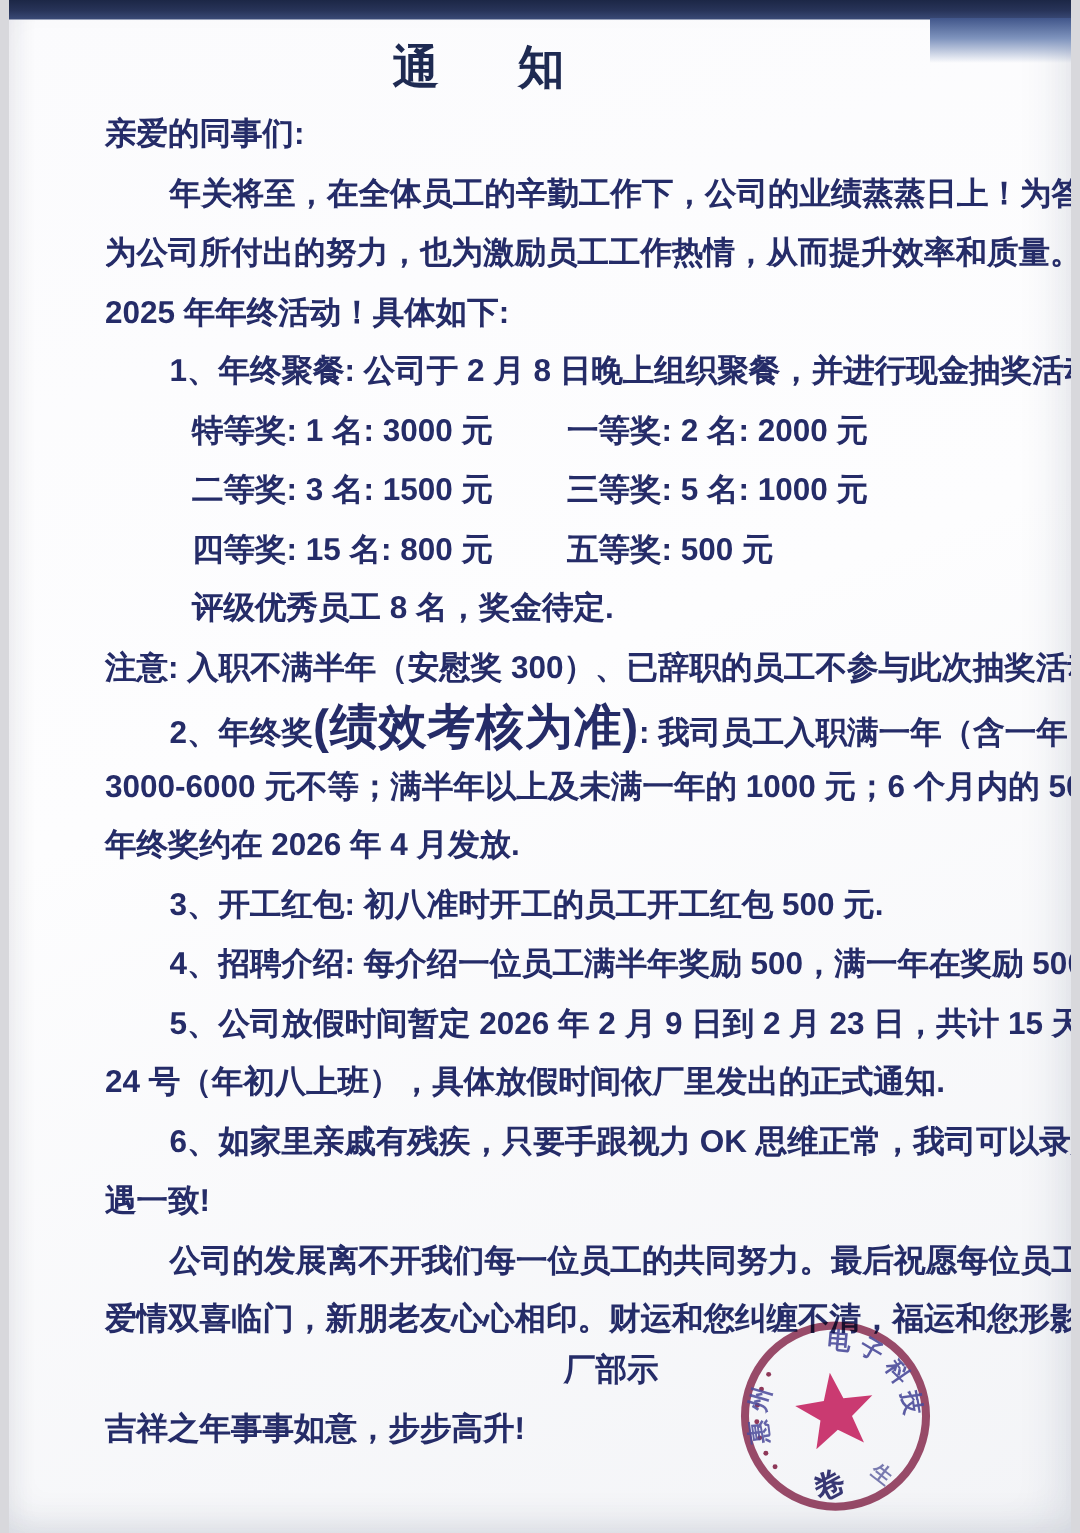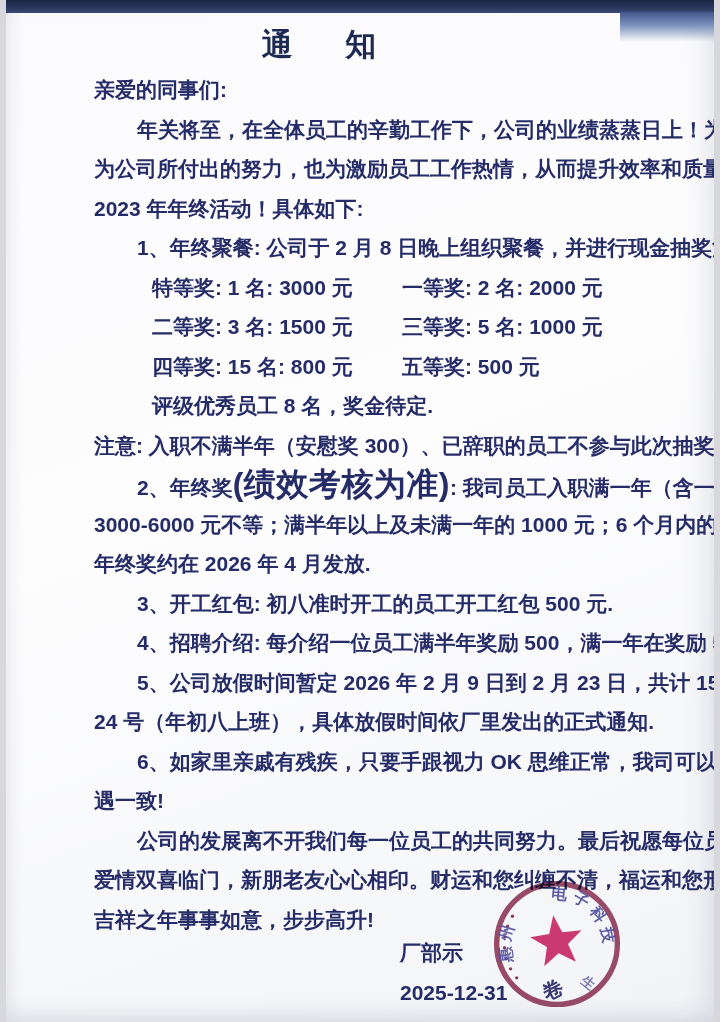--- a/index.html
+++ b/index.html
@@ -15,21 +15,21 @@
   }
 
   .topbar { position:absolute; left:0; top:0; width:720px; height:13px;
     background:linear-gradient(180deg,#1c2746 0%, var(--bar,#283459) 55%, #3a4a77 100%); }
   .topbar-corner { position:absolute; right:0; top:12px; width:94px; height:30px;
     background:linear-gradient(180deg,#41568a 0%,#7e93bd 45%, rgba(244,245,248,0) 100%); }
 
   .title { position:absolute; left:0; right:60px; top:24px; text-align:center;
     font-size:31px; font-weight:600; letter-spacing:22px; color:#1e2a52; }
 
-  .doc { position:absolute; left:88px; right:34px; top:70px;
+  .doc { position:absolute; left:64px; right:34px; top:70px;
     font-size:21px; font-weight:600; }
   .ln { height:39.5px; line-height:39.5px; white-space:nowrap; }
   .indent { padding-left:43px; }
   .b { font-weight:800; }
   .prize-row { padding-left:58px; }
   .pcol { display:inline-block; width:250px; }
   .big { font-size:32px; font-weight:800; letter-spacing:.5px; }
   .sig { padding-left:306px; }
   .sig-name { margin-top:-6px; }
 
@@ -51,21 +51,21 @@
   <div class="topbar"></div>
   <div class="topbar-corner"></div>
 
   <div class="title">通 知</div>
 
   <div class="doc">
     <div class="ln b">亲爱的同事们:</div>
 
     <div class="ln indent">年关将至，在全体员工的辛勤工作下，公司的业绩蒸蒸日上！为答谢全体员工</div>
     <div class="ln">为公司所付出的努力，也为激励员工工作热情，从而提升效率和质量。现拟计划</div>
-    <div class="ln">2023 年年终活动！具体如下:</div>
+    <div class="ln">2025 年年终活动！具体如下:</div>
 
     <div class="ln indent"><span class="b">1、年终聚餐:</span><span> 公司于 2 月 8 日晚上组织聚餐，并进行现金抽奖活动.</span></div>
 
     <div class="ln prize-row"><span class="pcol">特等奖: 1 名: 3000 元</span><span>一等奖: 2 名: 2000 元</span></div>
     <div class="ln prize-row"><span class="pcol">二等奖: 3 名: 1500 元</span><span>三等奖: 5 名: 1000 元</span></div>
     <div class="ln prize-row"><span class="pcol">四等奖: 15 名: 800 元</span><span>五等奖: 500 元</span></div>
     <div class="ln prize-row b">评级优秀员工 8 名，奖金待定.</div>
 
     <div class="ln"><span class="b">注意:</span><span> 入职不满半年（安慰奖 300）、已辞职的员工不参与此次抽奖活动.</span></div>
 
@@ -78,24 +78,23 @@
     <div class="ln indent"><span class="b">4、招聘介绍:</span><span> 每介绍一位员工满半年奖励 500，满一年在奖励 500.</span></div>
 
     <div class="ln indent"><span>5、</span><span>公司放假时间暂定 2026 年 2 月 9 日到 2 月 23 日，共计 15 天，2 月</span></div>
     <div class="ln">24 号（年初八上班），具体放假时间依厂里发出的正式通知.</div>
 
     <div class="ln indent"><span class="b">6、</span><span>如家里亲戚有残疾，只要手跟视力 OK 思维正常，我司可以录用，待</span></div>
     <div class="ln">遇一致!</div>
 
     <div class="ln indent">公司的发展离不开我们每一位员工的共同努力。最后祝愿每位员工: 工作</div>
     <div class="ln">爱情双喜临门，新朋老友心心相印。财运和您纠缠不清，福运和您形影不分，</div>
+    <div class="ln sig sig-name">厂部示</div>
+
     <div class="ln">吉祥之年事事如意，步步高升!</div>
-
-    <div class="ln sig sig-name">厂部示</div>
-    <div class="ln sig">2025-12-31</div>
   </div>
 
   <svg class="stamp" viewBox="0 0 150 150" width="146" height="150">
     <defs>
       <path id="arcpath" d="M 33 97 A 48 48 0 1 1 117 97" fill="none"></path>
     </defs>
     <circle cx="75" cy="72" r="62" fill="none" stroke="#8e2f52" stroke-width="5.5" opacity=".9"></circle>
     <polygon points="71.1,42.3 80.4,59.8 100.2,57.7 86.3,72.0 94.5,90.1 76.6,81.4 61.9,94.7 64.7,75.0 47.4,65.1 67.0,61.7" fill="#cd1f60" opacity=".92"></polygon>
     <g fill="#8e2f52">
       <circle cx="33.6" cy="106.7" r="1.7"></circle>

